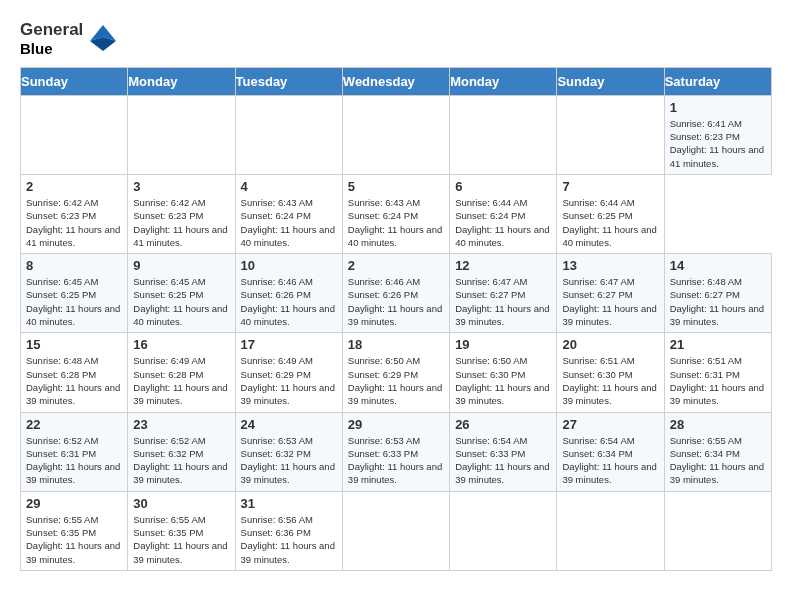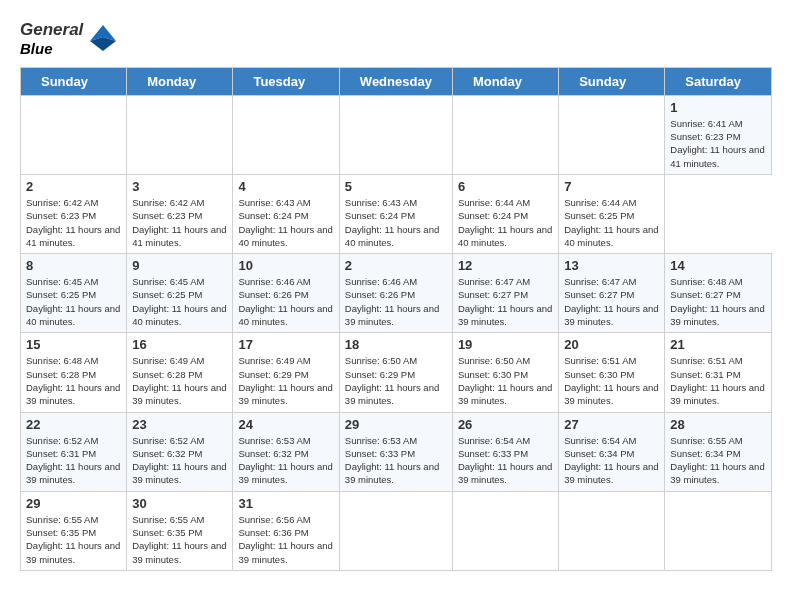--- a/index.html
+++ b/index.html
@@ -11,41 +11,40 @@
       padding: 20px;
     }
     .header {
       display: flex;
       justify-content: space-between;
       align-items: flex-start;
       margin-bottom: 10px;
     }
     .logo {
       display: flex;
-      font-style: italic;
     }
     .title-block { text-align: right; }
     .month-title {
       font-size: 32px;
       color: #333;
       font-weight: normal;
     }
     .location {
       font-size: 14px;
       color: #555;
     }
     table {
       width: 100%;
       border-collapse: collapse;
       font-size: 10.5px;
     }
     thead tr th {
       background-color: #3a7fc1;
       color: #fff;
-      padding: 6px 20px;
+      padding: 6px 0;
       text-align: left;
       font-size: 13px;
       font-weight: bold;
       border: 1px solid #ccc;
     }
     tbody tr td {
       border: 1px solid #d0d0d0;
       vertical-align: top;
       padding: 4px 5px;
       width: 14.28%;

